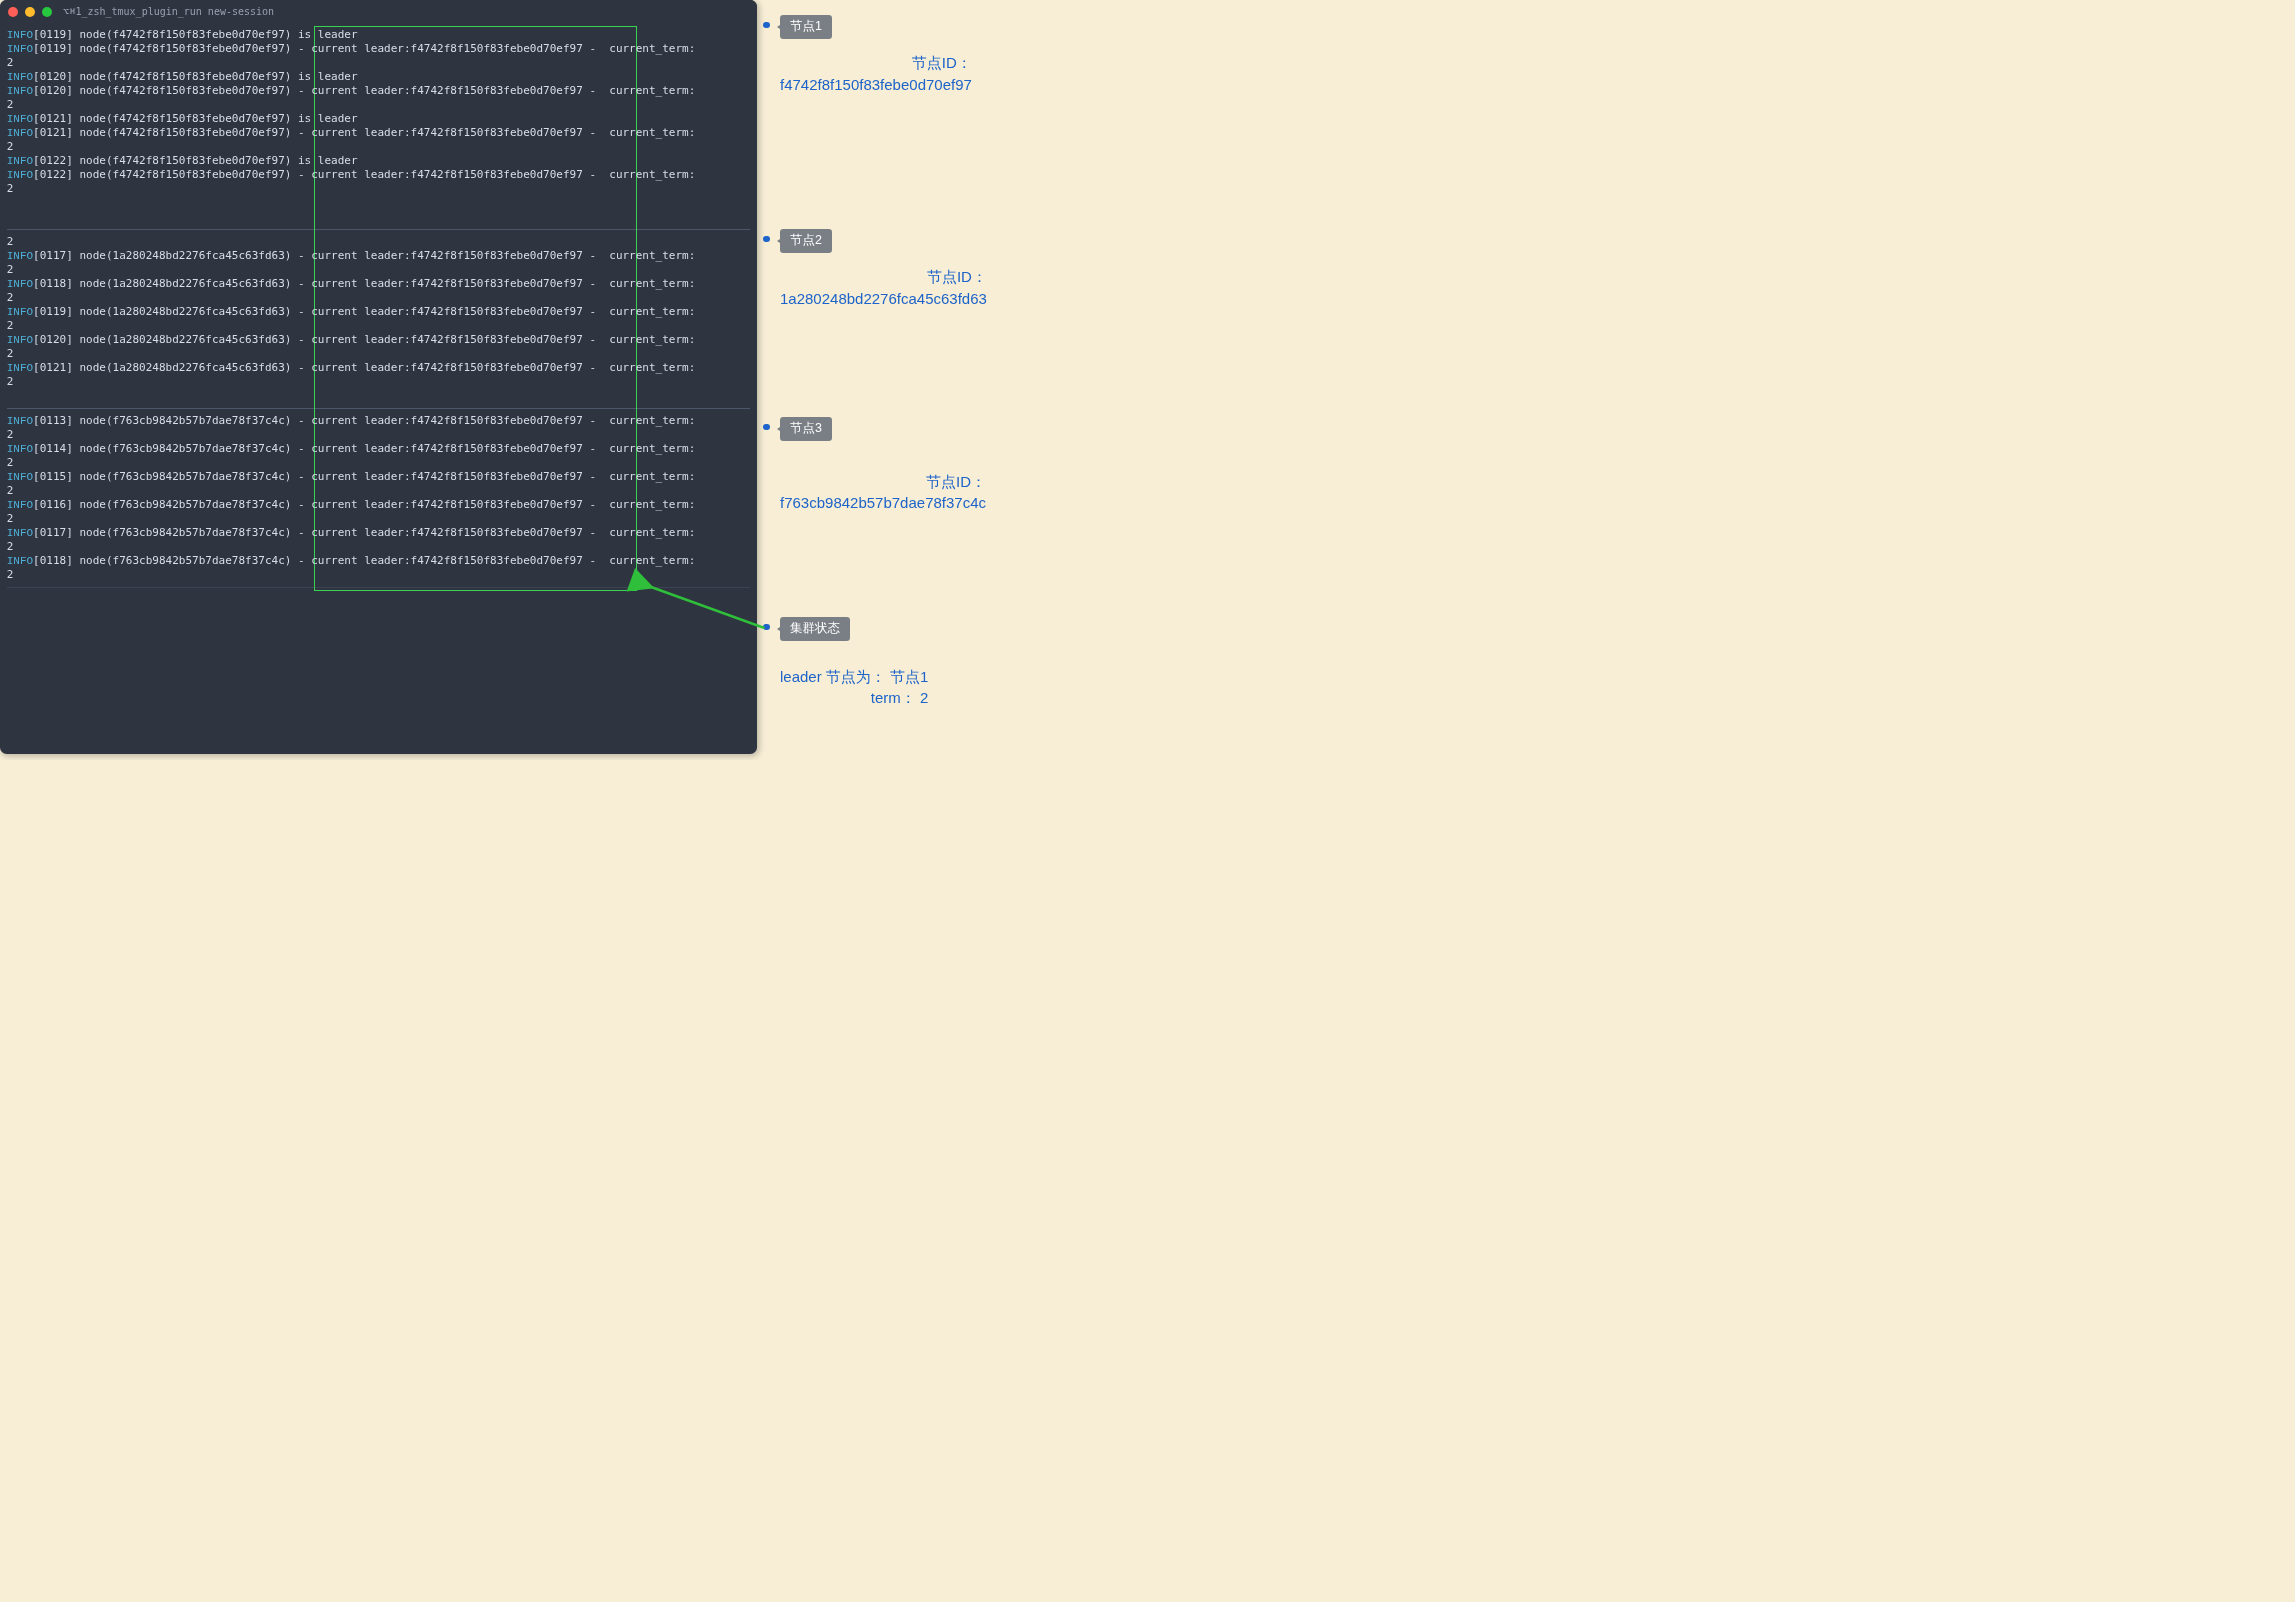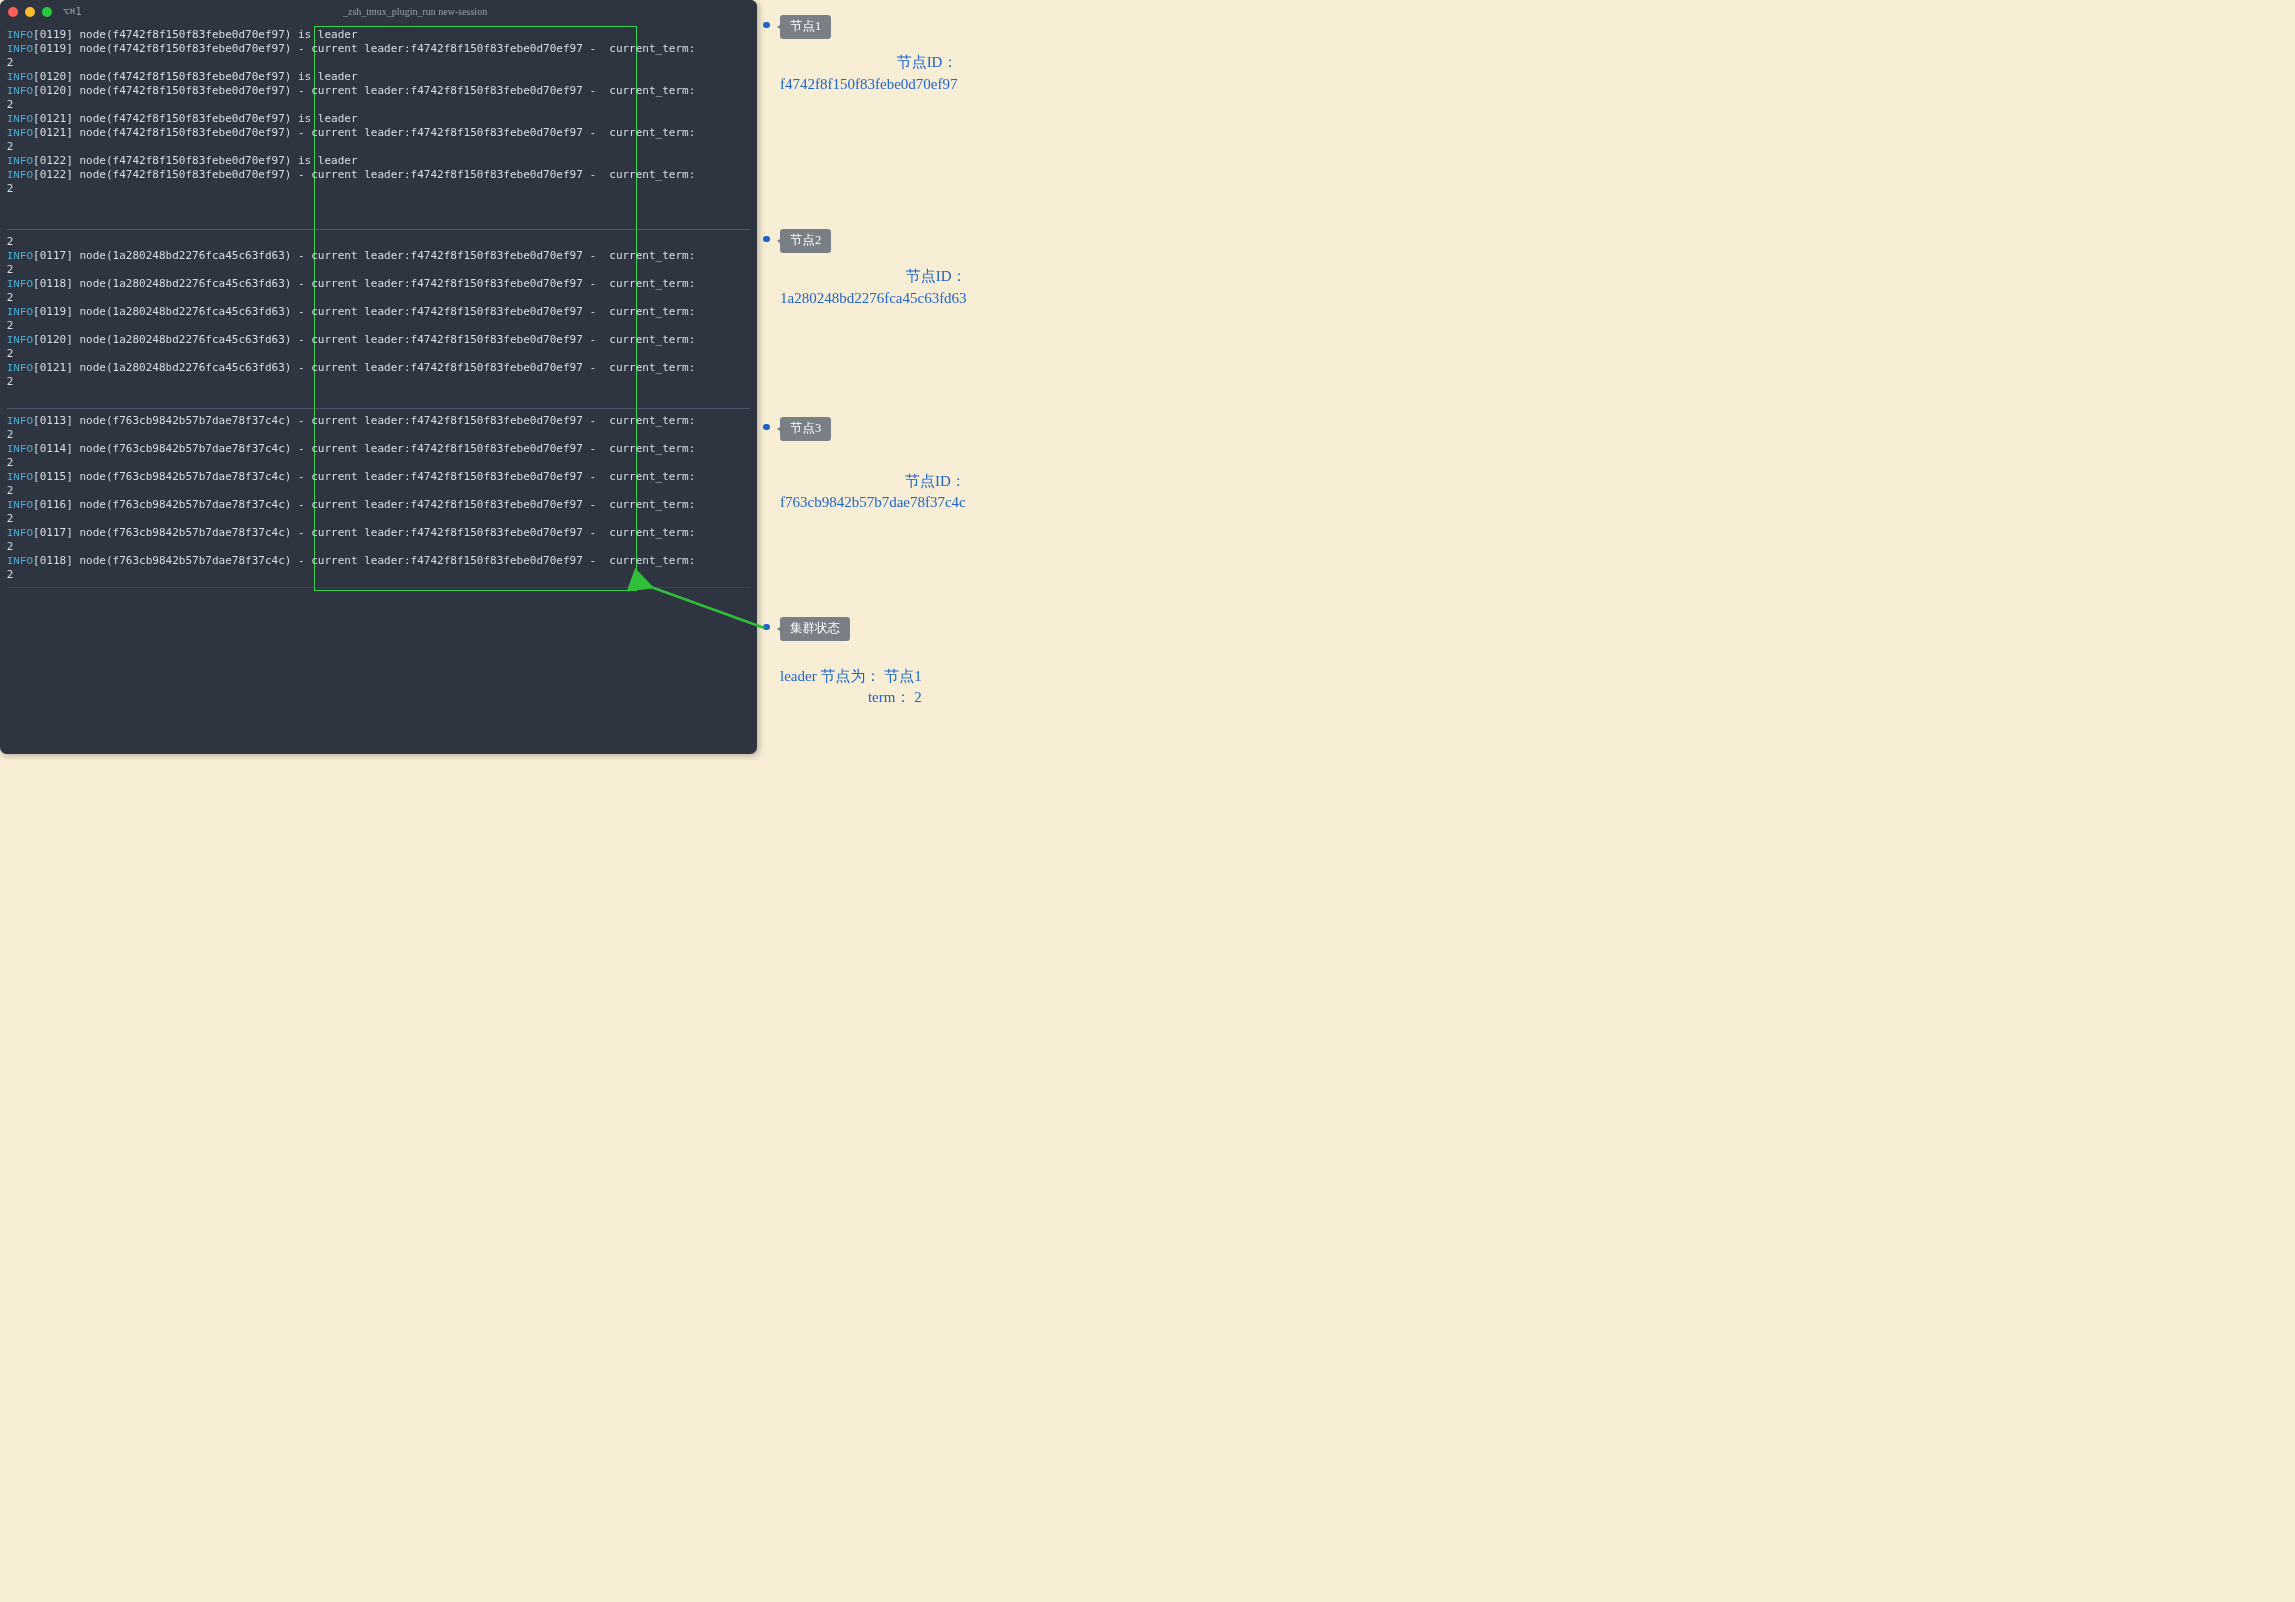--- a/index.html
+++ b/index.html
@@ -28,21 +28,21 @@
     display:flex; align-items:center;
     padding:0 8.3px;
     background:#2e3440;
     color:#8a909c;
     font-size:10px;
   }
   .traffic { display:flex; gap:6.7px; }
   .dot { width:10px; height:10px; border-radius:50%; }
   .dot.r{background:#ff5f56;} .dot.y{background:#ffbd2e;} .dot.g{background:#27c93f;}
   .tab-label { margin-left:11.7px; color:#99a0ad; }
-  .title-center { flex:1; text-align:center; color:#99a0ad;font-family:Liberation Serif, serif; }
+  .title-center { flex:1; text-align:left; color:#99a0ad; }
   .term-body { padding:5px 6.7px 6.7px 6.7px; position:relative; }
   .pane { white-space:pre; position:relative; }
   .INFO { color:#4fb0d8;font-family:Liberation Mono, monospace; }
   .green-box {
     position:absolute;
     border:1.7px solid #39d353;
     pointer-events:none;
   }
   .divider {
     border-top:0.8px solid #4c566a;
@@ -56,21 +56,21 @@
   .cmd { color:#c9d1d9; }
   .cursor {
     display:inline-block; width:6.7px; height:12.5px;
     background:#d8dee9; vertical-align:middle;
   }
   
   .anno {
     flex:1;
     padding:15px 0 0 23px;
     position:relative;
-    font-family:Liberation Serif, serif;
+    font-family:Liberation Sans, sans-serif;
   }
   .note { position:absolute; }
   .bullet {
     width:6.7px; height:6.7px; border-radius:50%;
     background:#1d63c9;
     position:absolute; left:-16.7px; top:6.7px;
   }
   .tag {
     display:inline-block;
     background:#7a7f86;

